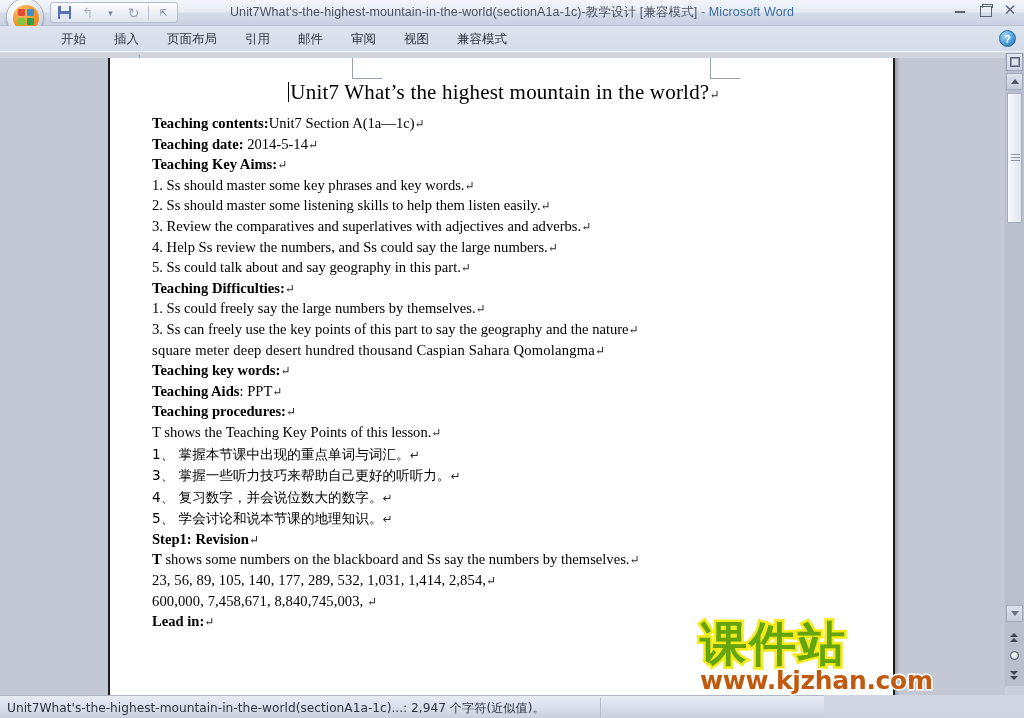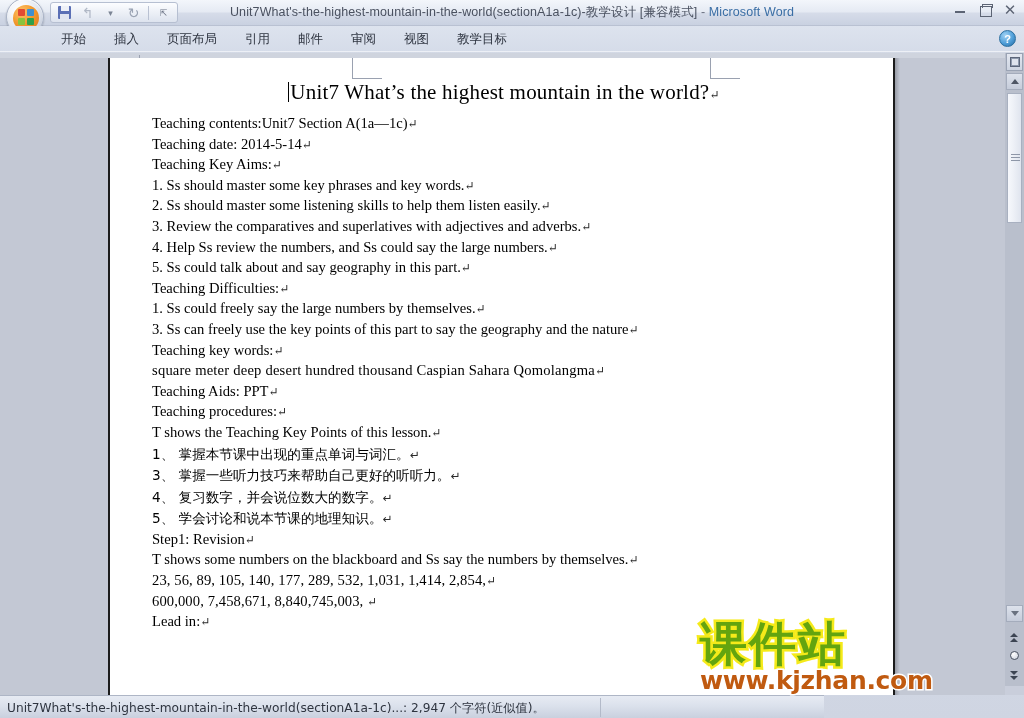--- a/index.html
+++ b/index.html
@@ -151,21 +151,21 @@
     letter-spacing: .2px; position: relative;
   }
   .caret {
     display: inline-block; width: 1px; height: 20px; background: #000;
     vertical-align: -3px; margin-right: 1px;
   }
   .line {
     font-size: 14.6px; line-height: 19.6px; white-space: nowrap;
     padding-left: 28px;
   }
-  .line b { font-weight: normal; }
+  .line b { font-weight: bold; }
   .pilcrow { color: #2b2b2b; font-size: 12px; }
   .kw-line { letter-spacing: .2px; }
   .cn-line { font-size: 13.6px; line-height: 20.6px; white-space: nowrap; padding-left: 28px;
              font-family: "DejaVu Sans", sans-serif; }
   .num-line { letter-spacing: .1px; }
 
   
   .watermark {
     position: absolute; left: 700px; top: 618px; width: 320px; height: 92px;
     pointer-events: none; z-index: 40;
@@ -308,21 +308,21 @@
 
   <div class="ribbon">
     <div class="tabs">
       <div class="tab">开始</div>
       <div class="tab">插入</div>
       <div class="tab">页面布局</div>
       <div class="tab">引用</div>
       <div class="tab">邮件</div>
       <div class="tab">审阅</div>
       <div class="tab">视图</div>
-      <div class="tab">教学目标</div>
+      <div class="tab">兼容模式</div>
     </div>
     <div class="help-btn">?</div>
   </div>
   <div class="ribbon-bottom"></div>
 
   <div class="workspace">
     <div class="ws-topstrip"></div>
 
     <div class="cropmark cm-left"></div>
 
@@ -340,22 +340,22 @@
         <div class="line"><b>Teaching date: </b><span>2014-5-14</span><span class="pilcrow">↵</span></div>
         <div class="line"><b>Teaching Key Aims:</b><span></span><span class="pilcrow">↵</span></div>
         <div class="line"><b></b><span>1. Ss should master some  key phrases  and key words.</span><span class="pilcrow">↵</span></div>
         <div class="line"><b></b><span>2. Ss should master some  listening skills to help them listen easily.</span><span class="pilcrow">↵</span></div>
         <div class="line"><b></b><span>3. Review the comparatives and superlatives with adjectives and adverbs.</span><span class="pilcrow">↵</span></div>
         <div class="line"><b></b><span>4. Help Ss review the numbers, and Ss could say the large numbers.</span><span class="pilcrow">↵</span></div>
         <div class="line"><b></b><span>5. Ss could talk about and say geography in this part.</span><span class="pilcrow">↵</span></div>
         <div class="line"><b>Teaching Difficulties:</b><span></span><span class="pilcrow">↵</span></div>
         <div class="line"><b></b><span>1.  Ss could freely say the large numbers by themselves.</span><span class="pilcrow">↵</span></div>
         <div class="line"><b></b><span>3.  Ss can freely use the key points of this part to say the geography and the nature</span><span class="pilcrow">↵</span></div>
+        <div class="line kw-line"><b></b><span>square    meter    deep    desert    hundred     thousand      Caspian     Sahara    Qomolangma</span><span class="pilcrow">↵</span></div>
         <div class="line"><b>Teaching key words:</b><span></span><span class="pilcrow">↵</span></div>
-        <div class="line kw-line"><b></b><span>square    meter    deep    desert    hundred     thousand      Caspian     Sahara    Qomolangma</span><span class="pilcrow">↵</span></div>
         <div class="line"><b>Teaching Aids</b><span>: PPT</span><span class="pilcrow">↵</span></div>
         <div class="line"><b>Teaching procedures:</b><span></span><span class="pilcrow">↵</span></div>
         <div class="line"><b></b><span>T shows the Teaching Key Points of this lesson.</span><span class="pilcrow">↵</span></div>
 
         <div class="cn-line"><span>1、 掌握本节课中出现的重点单词与词汇。</span><span class="pilcrow">↵</span></div>
         <div class="cn-line"><span>3、 掌握一些听力技巧来帮助自己更好的听听力。</span><span class="pilcrow">↵</span></div>
         <div class="cn-line"><span>4、 复习数字，并会说位数大的数字。</span><span class="pilcrow">↵</span></div>
         <div class="cn-line"><span>5、 学会讨论和说本节课的地理知识。</span><span class="pilcrow">↵</span></div>
 
         <div class="line"><b>Step1: Revision</b><span></span><span class="pilcrow">↵</span></div>

